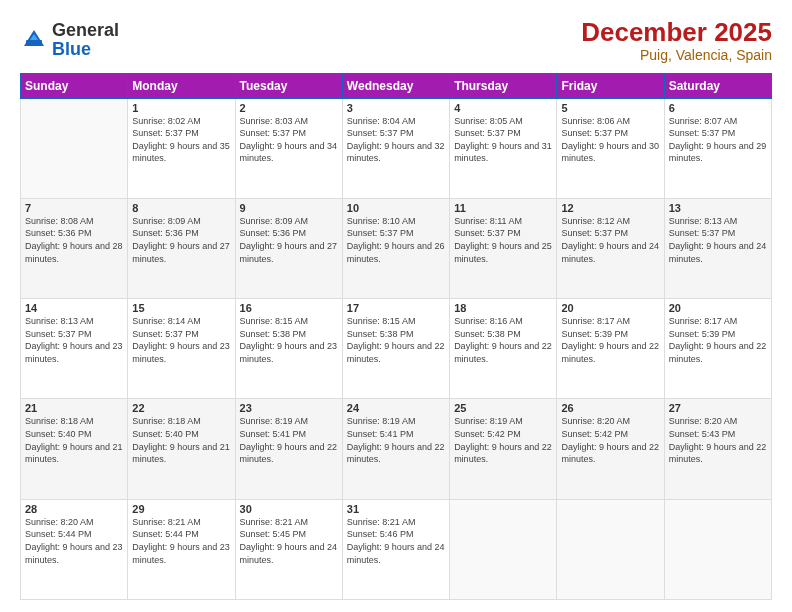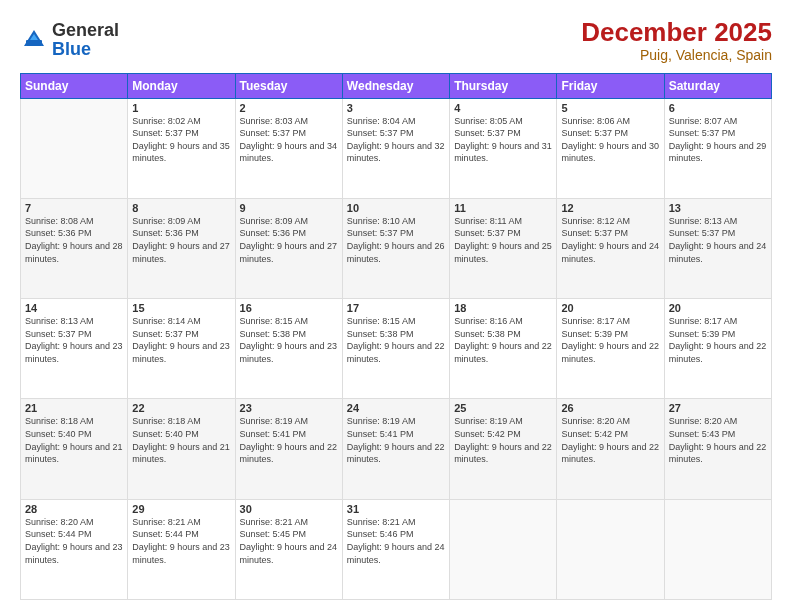--- a/index.html
+++ b/index.html
@@ -51,21 +51,21 @@
     .location {
       font-size: 14px;
       color: #a16207;
     }
     .calendar {
       width: 100%;
       border-collapse: collapse;
       flex: 1;
     }
     .calendar thead th {
-      background-color: #8b5cf6;
+      background-color: #a21caf;
       color: #fff;
       font-size: 12px;
       font-weight: bold;
       padding: 5px 4px;
       text-align: left;
       border: 1px solid #1565c0;
     }
     .calendar tbody td {
       border: 1px solid #ddd;
       vertical-align: top;

